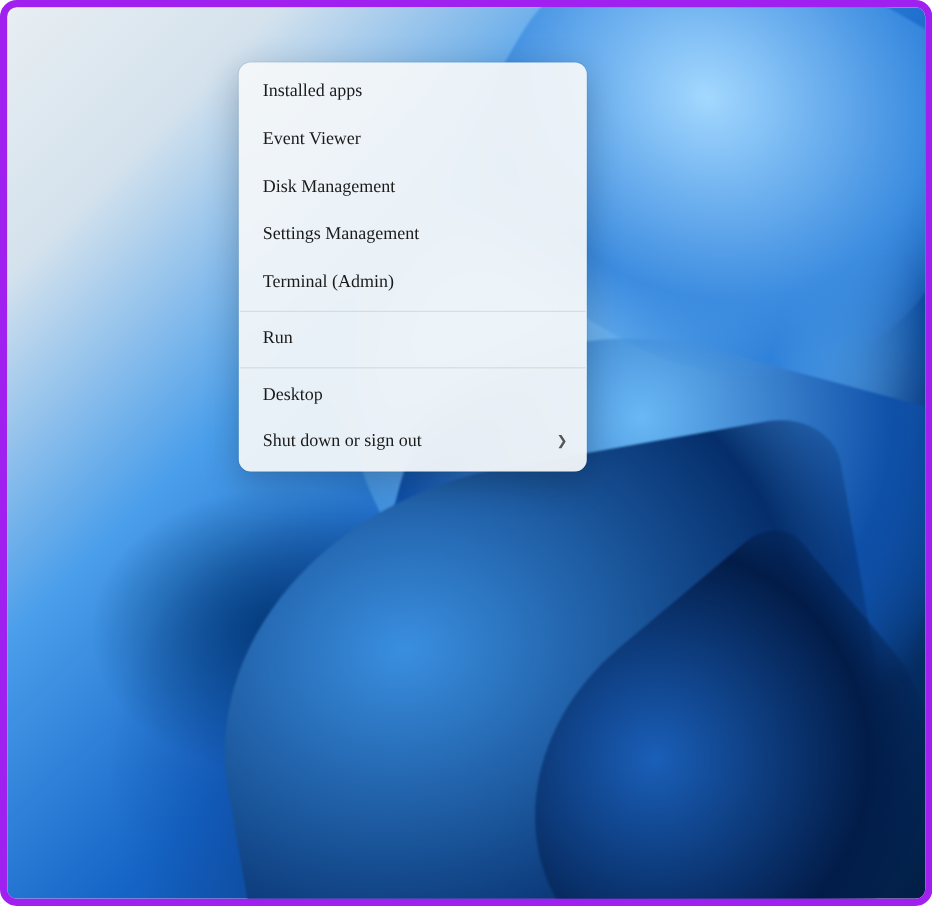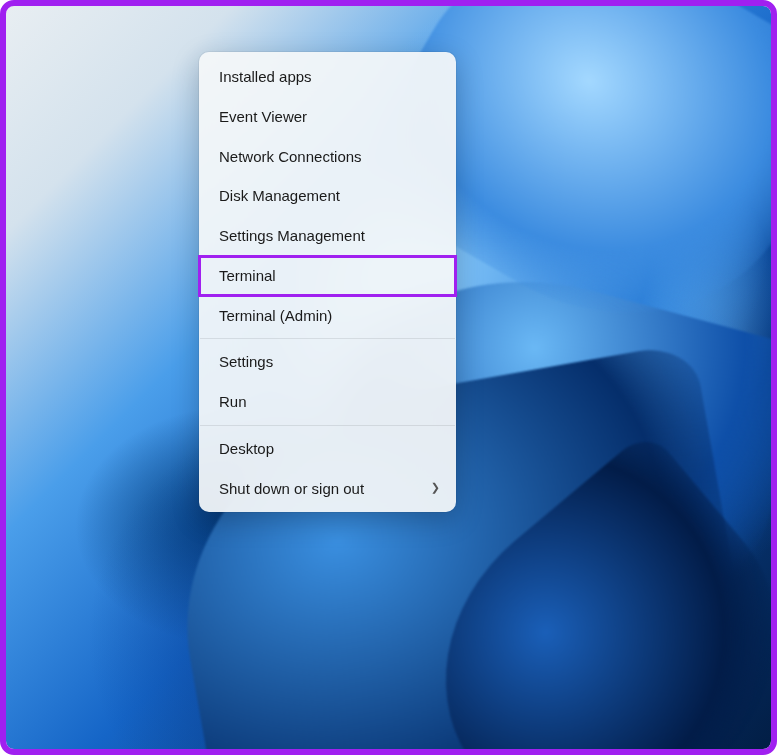--- a/index.html
+++ b/index.html
@@ -79,27 +79,28 @@
       width: 350px; height: 300px;
       top: 500px; left: 430px;
       background: radial-gradient(ellipse at 40% 30%, #1a5fb8 0%, #021c48 60%, transparent 80%);
       transform: rotate(-40deg);
     }
 
     .context-menu {
       position: absolute;
       top: 52px;
       left: 199px;
-      width: 257px;
+      width: 290px;
       background: rgba(245, 247, 249, 0.93);
       backdrop-filter: blur(20px);
       border-radius: 10px;
       box-shadow: 0 8px 28px rgba(0,0,0,0.22), 0 0 0 1px rgba(0,0,0,0.05);
       padding: 5px 0 4px 0;
       z-index: 50;
+      font-family: Liberation Serif, serif;
     }
 
     .menu-item {
       display: flex;
       align-items: center;
       justify-content: space-between;
       padding: 9px 14px 9px 20px;
       font-size: 15px;
       color: #1a1a1a;
       cursor: default;
@@ -138,40 +139,31 @@
 
 <div class="context-menu">
 
   <div class="menu-item">
     <span>Installed apps</span>
   </div>
   <div class="menu-item">
     <span>Event Viewer</span>
   </div>
   <div class="menu-item">
-    <span>Network Connections</span>
-  </div>
-  <div class="menu-item">
     <span>Disk Management</span>
   </div>
   <div class="menu-item">
     <span>Settings Management</span>
-  </div>
-  <div class="menu-item highlighted">
-    <span>Terminal</span>
   </div>
   <div class="menu-item">
     <span>Terminal (Admin)</span>
   </div>
 
   <div class="menu-separator"></div>
 
-  <div class="menu-item">
-    <span>Settings</span>
-  </div>
   <div class="menu-item">
     <span>Run</span>
   </div>
 
   <div class="menu-separator"></div>
 
   <div class="menu-item">
     <span>Desktop</span>
   </div>
   <div class="menu-item">

